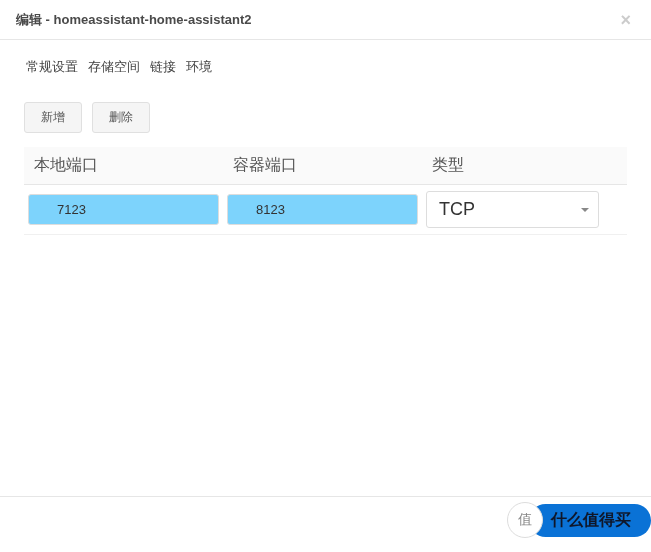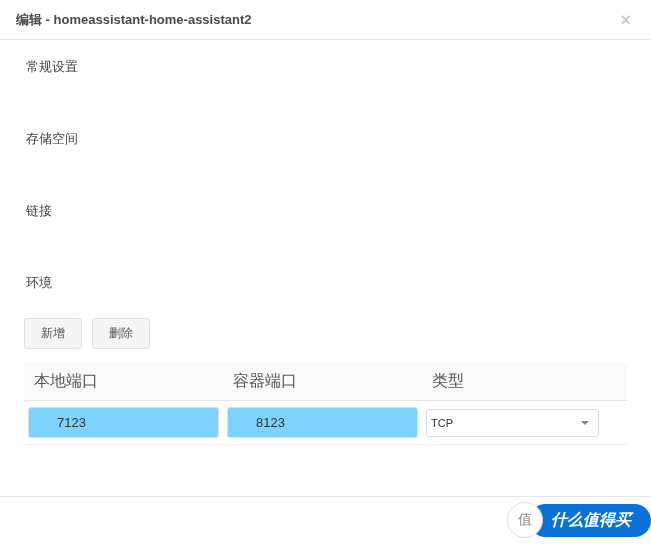--- a/index.html
+++ b/index.html
@@ -30,23 +30,22 @@
       font-size: 18px;
       color: #ccc;
       cursor: pointer;
       padding: 0 4px;
       line-height: 1;
     }
 
     
     .tabs {
       display: flex;
-      gap: 38px;
+      gap: 6px;
       padding: 12px 24px 0;
-      flex-direction: column;
     }
     .tab {
       font-size: 13px;
       color: #444;
       padding: 6px 2px 10px;
       cursor: pointer;
       position: relative;
     }
     .tab.active {
       color: #0086e5;
@@ -110,24 +109,24 @@
       font-size: 13px;
       color: #333;
       background: #7dd3fc;
     }
     .select-wrap {
       position: relative;
       width: 100%;
     }
     .select-input {
       width: 100%;
-      padding: 7px 28px 7px 4px;
+      padding: 7px 28px 7px 12px;
       border: 1px solid #ddd;
       border-radius: 3px;
-      font-size: 11px;
+      font-size: 18px;
       color: #333;
       background: #fff;
       cursor: pointer;
     }
     .select-caret {
       position: absolute;
       right: 10px;
       top: 50%;
       transform: translateY(-50%);
       width: 0; height: 0;
@@ -177,24 +176,23 @@
       justify-content: center;
       font-size: 14px;
       color: #888;
       z-index: 2;
     }
     .wm-pill {
       margin-left: -14px;
       padding: 6px 20px 6px 22px;
       border-radius: 999px;
       background: #0a72d6;
-      color: #ffffff;
+      color: #0f172a;
       font-size: 16px;
       font-weight: bold;
-      font-style: italic;
       white-space: nowrap;
       text-align: right;
     }
   </style>
 </head>
 <body>
 
 <div class="header">
   <span class="title">编辑 - homeassistant-home-assistant2</span>
   <span class="close-btn">×</span>

